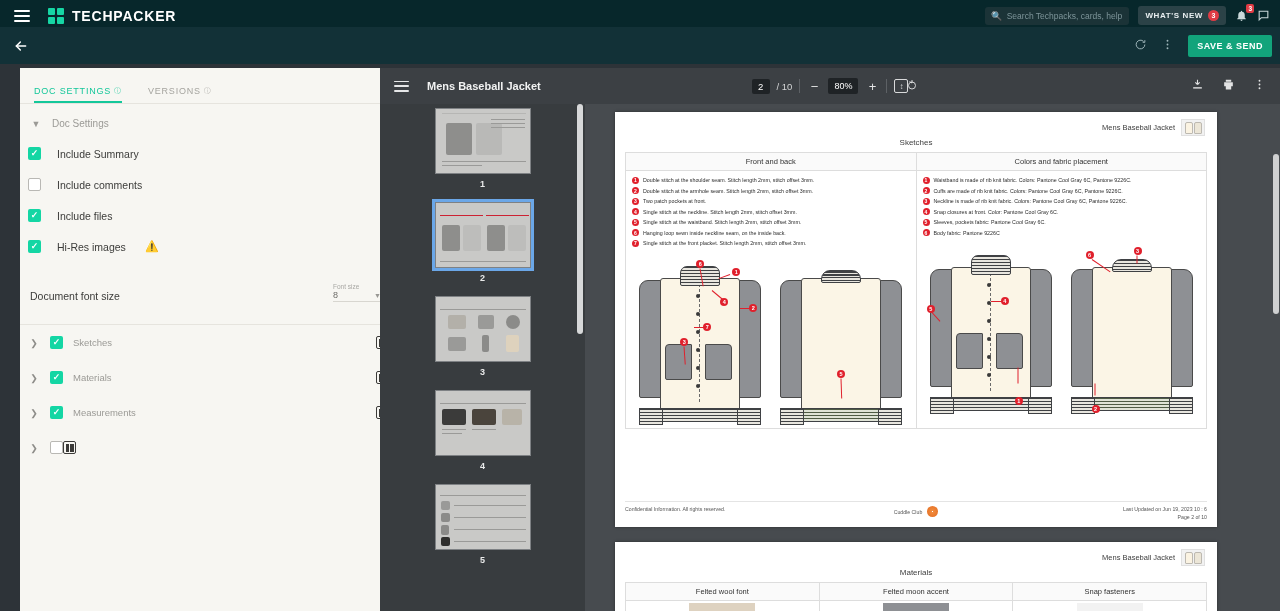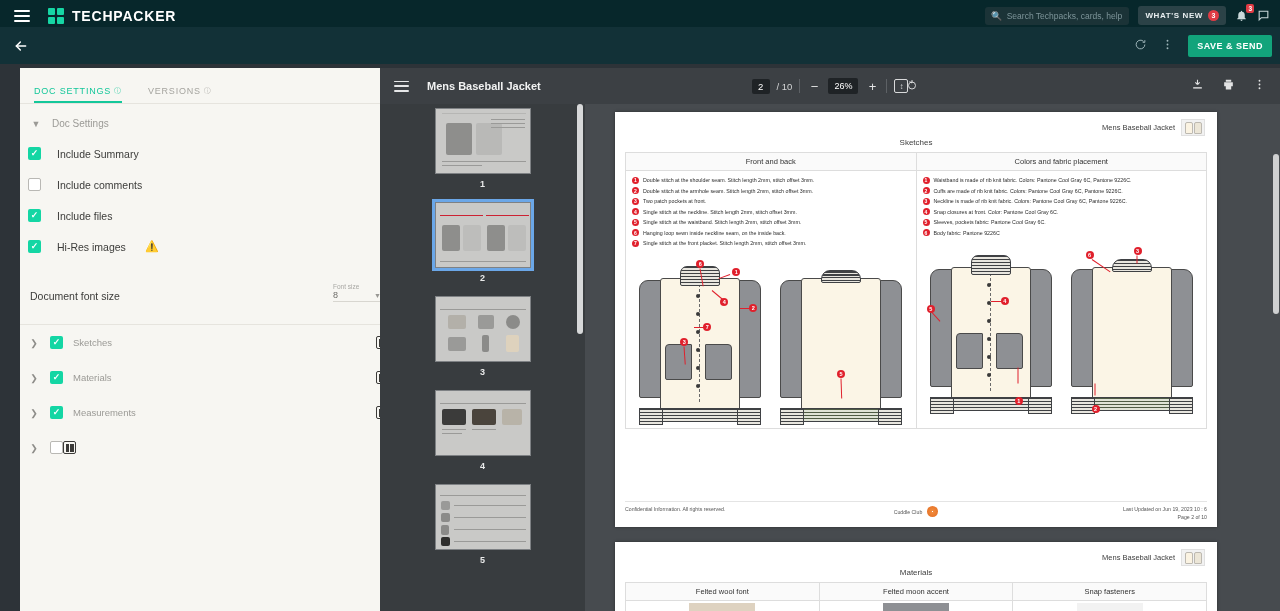--- a/index.html
+++ b/index.html
@@ -400,21 +400,21 @@
         <i></i>
         <i></i>
         <i></i>
       </div>
     <div class="vb-title">Mens Baseball Jacket</div>
     <div class="vb-center">
       <span class="pagebox">2</span>
       <span class="ptot">/ 10</span>
       <span class="vsep"></span>
       <span class="zbtn">−</span>
-      <span class="zoomval">26%</span>
+      <span class="zoomval">80%</span>
       <span class="zbtn">+</span>
       <span class="vsep"></span>
       <span class="sqbtn">↕</span>
     </div>
     <div style="position:absolute;left:525px;display:flex;align-items:center;gap:14px">
       <span class="zbtn">
         <svg width="12" height="12" viewBox="0 0 24 24" fill="none" stroke="currentColor" stroke-width="1.8">
           <circle cx="12" cy="13" r="7"></circle>
             <polyline points="12 2 12 8 7 5"></polyline>
         </svg>

